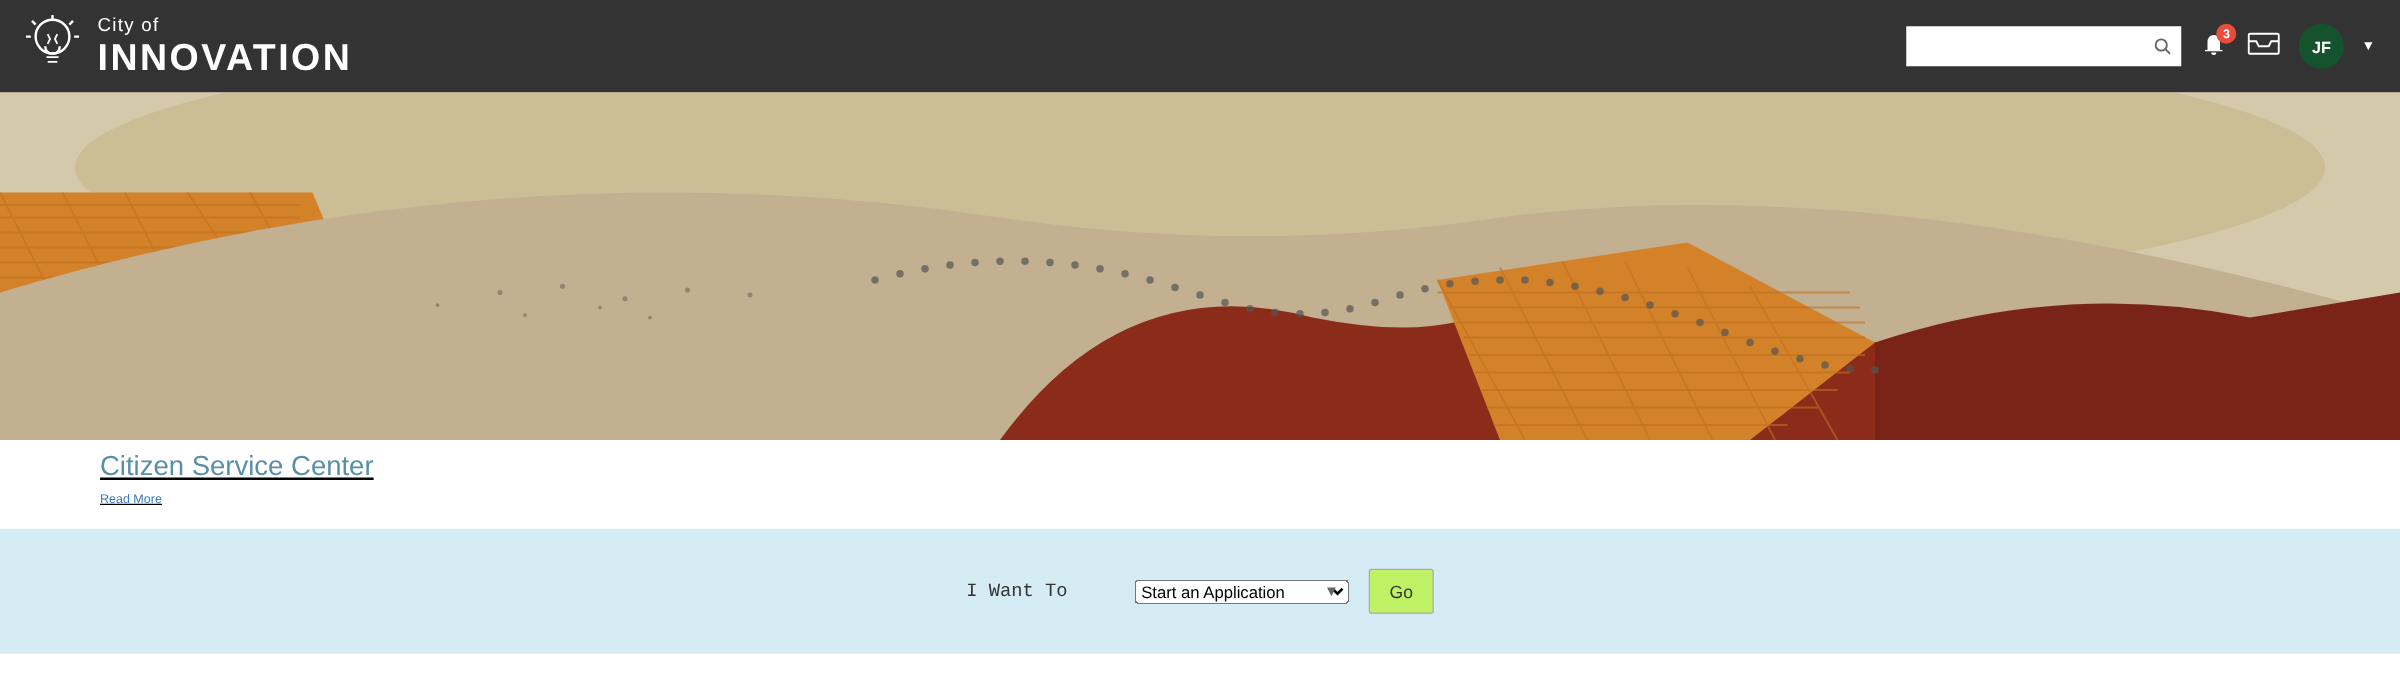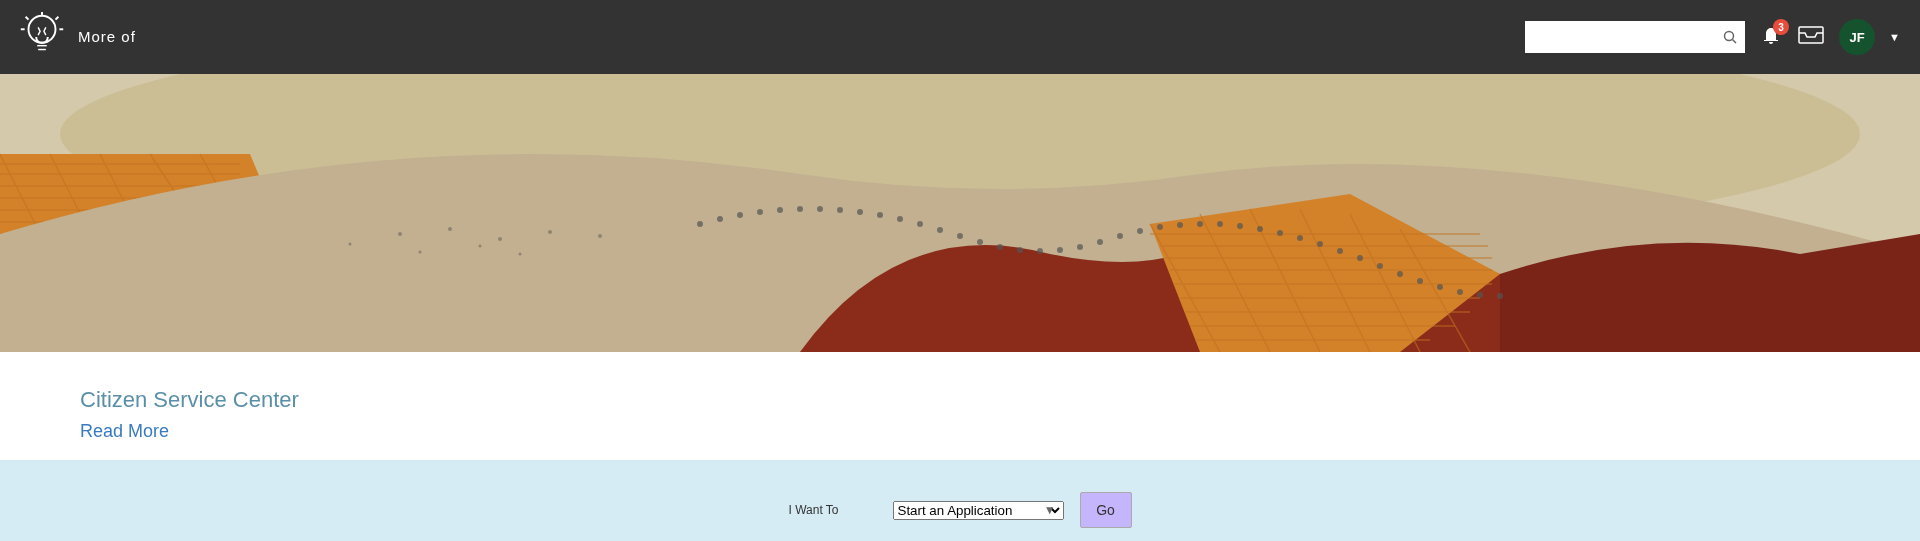--- a/index.html
+++ b/index.html
@@ -127,60 +127,62 @@
 
     #banner-svg {
       width: 100%;
       height: 100%;
     }
 
     
     #content-section {
       width: 100%;
       background: #fff;
-      padding: 35px 80px 18px 80px;
+      padding: 8px 80px 18px 80px;
+      text-decoration: underline;
     }
 
     #service-center-title {
       font-size: 22px;
       color: #5a8fa8;
       font-weight: 400;
       margin-bottom: 8px;
     }
 
     #service-center-desc {
       font-size: 14px;
       color: #444;
       display: flex;
       align-items: center;
       gap: 6px;
     }
 
     #read-more-link {
       color: #3a7bbf;
       text-decoration: none;
-      font-size: 18px;
+      font-size: 10px;
       cursor: pointer;
     }
 
     
     #i-want-to-section {
       width: 100%;
       background: #d6ecf5;
       height: 100px;
       display: flex;
       align-items: center;
       justify-content: center;
       gap: 16px;
     }
 
     #i-want-to-label {
-      font-size: 12px;
+      font-size: 15px;
       color: #333;
       font-weight: 400;
+      font-family: Liberation Mono, monospace;
     }
 
     #select-wrapper {
       position: relative;
       display: inline-block;
       margin-left: 38px;
     }
 
     #select-chevron {
       position: absolute;
@@ -188,21 +190,21 @@
       top: 50%;
       transform: translateY(-50%);
       pointer-events: none;
       color: #666;
       font-size: 12px;
     }
 
     #go-button {
       height: 36px;
       width: 52px;
-      background: #c4b5fd;
+      background: #bef264;
       border: 1px solid #aaa;
       font-size: 14px;
       color: #333;
       cursor: pointer;
       border-radius: 2px;
     }
   </style>
 </head>
 <body>
 
@@ -217,21 +219,22 @@
       <line x1="6" y1="20" x2="2" y2="20" stroke="#fff" stroke-width="2"></line>
       <line x1="46" y1="20" x2="42" y2="20" stroke="#fff" stroke-width="2"></line>
       <path d="M18 28 Q18 34 24 34 Q30 34 30 28" stroke="#fff" stroke-width="2" fill="none"></path>
       <line x1="19" y1="37" x2="29" y2="37" stroke="#fff" stroke-width="1.5"></line>
       <line x1="20" y1="41" x2="28" y2="41" stroke="#fff" stroke-width="1.5"></line>
 
       <path d="M20 18 L22 22 L20 26" stroke="#fff" stroke-width="1.5" fill="none"></path>
       <path d="M28 18 L26 22 L28 26" stroke="#fff" stroke-width="1.5" fill="none"></path>
     </svg>
     <div id="logo-text">
-      <span id="logo-city-of">More of</span>
+      <span id="logo-city-of">City of</span>
+      <span id="logo-innovation">INNOVATION</span>
     </div>
   </div>
 
   <div id="header-right">
 
     <div id="search-box">
       <input id="search-input" type="text" placeholder="" style="">
       <svg width="14" height="14" viewBox="0 0 14 14" fill="none">
         <circle cx="6" cy="6" r="4.5" stroke="#666" stroke-width="1.5"></circle>
         <line x1="9.5" y1="9.5" x2="13" y2="13" stroke="#666" stroke-width="1.5"></line>

